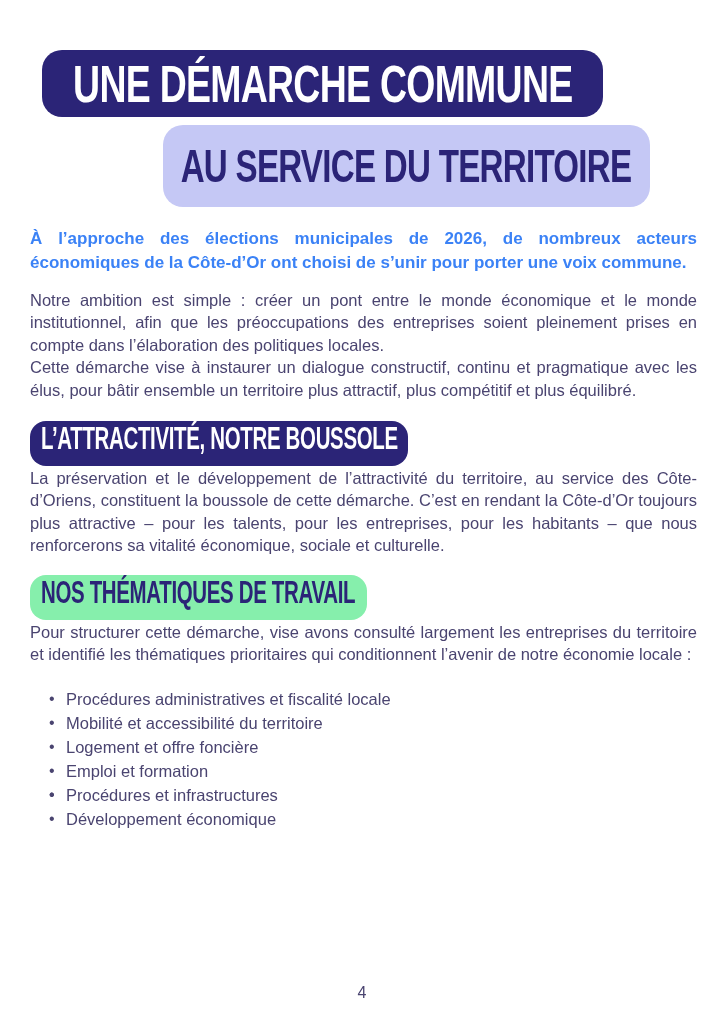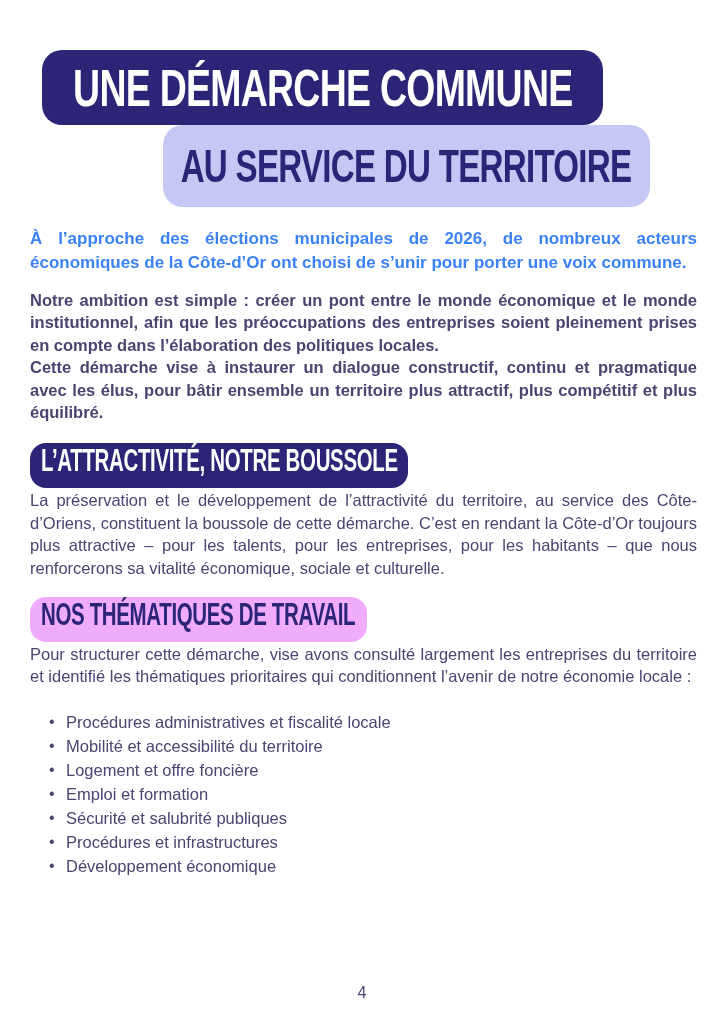--- a/index.html
+++ b/index.html
@@ -17,21 +17,21 @@
   
   .banner {
     display: flex;
     align-items: center;
     justify-content: center;
     white-space: nowrap;
   }
   .banner-primary {
     position: absolute;
     left: 42px; top: 50px;
-    width: 561px; height: 75px;
+    width: 561px; height: 67px;
     background: #2b2477;
     border-radius: 20px;
   }
   .banner-primary .banner-text {
     color: #ffffff;
     font-size: 52px;
     font-weight: bold;
     letter-spacing: -1px;
     transform: scaleX(0.72);
   }
@@ -58,21 +58,21 @@
     font-size: 16.5px;
   }
   p { text-align: justify; }
   .intro {
     font-weight: bold;
     color: #3b82f6;
     font-size: 17px;
     line-height: 24px;
   }
   .body-par { line-height: 22.4px; }
-  .par-group { margin-top: 14px; font-weight: bold; }
+  .par-group { margin-top: 14px; }
 
   
   .section-pill {
     display: flex;
     justify-content: center;
     height: 45px;
     border-radius: 16px;
     white-space: nowrap;
   }
   .section-pill .pill-text {
@@ -83,21 +83,21 @@
   }
   .pill-dark {
     margin-top: 20px;
     width: 378px;
     background: #2b2477;
   }
   .pill-dark .pill-text { color: #ffffff; }
   .pill-light {
     margin-top: 18px;
     width: 337px;
-    background: #f0abfc;
+    background: #86efac;
   }
   .pill-light .pill-text { color: #2b2477; }
 
   .section-par { margin-top: 1px; line-height: 22.4px; }
 
   
   ul.themes {
     margin-top: 22px;
     list-style: none;
     padding-left: 36px;
@@ -155,21 +155,21 @@
       <span class="pill-text">NOS THÉMATIQUES DE TRAVAIL</span>
     </div>
 
     <p class="section-par">Pour structurer cette démarche, vise avons consulté largement les entreprises du territoire et identifié les thématiques prioritaires qui conditionnent l’avenir de notre économie locale :</p>
 
     <ul class="themes">
       <li><span class="bullet">•</span><span>Procédures administratives et fiscalité locale</span></li>
       <li><span class="bullet">•</span><span>Mobilité et accessibilité du territoire</span></li>
       <li><span class="bullet">•</span><span>Logement et offre foncière</span></li>
       <li><span class="bullet">•</span><span>Emploi et formation</span></li>
-      <li><span class="bullet">•</span><span>Sécurité et salubrité publiques</span></li>
+      <li><span class="bullet">•</span></li>
       <li><span class="bullet">•</span><span>Procédures et infrastructures</span></li>
       <li><span class="bullet">•</span><span>Développement économique</span></li>
     </ul>
 
   </div>
 
   <div class="page-number">4</div>
 
 </div>
 

